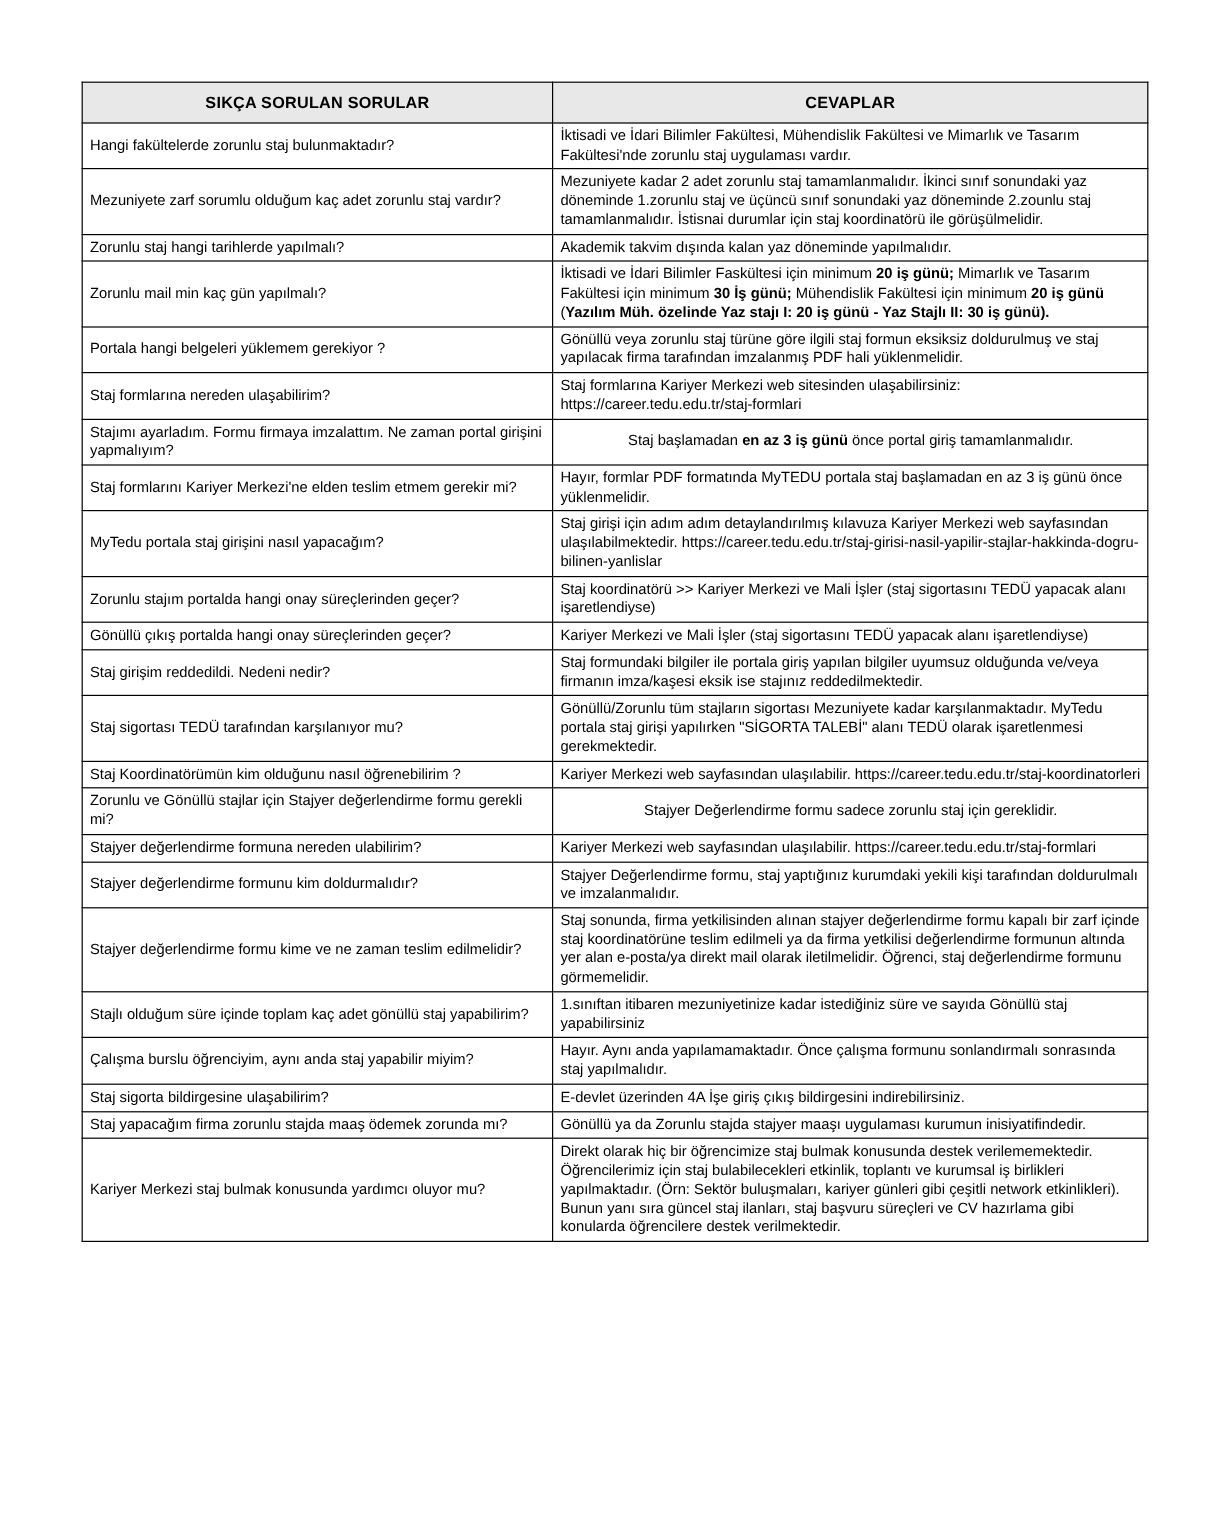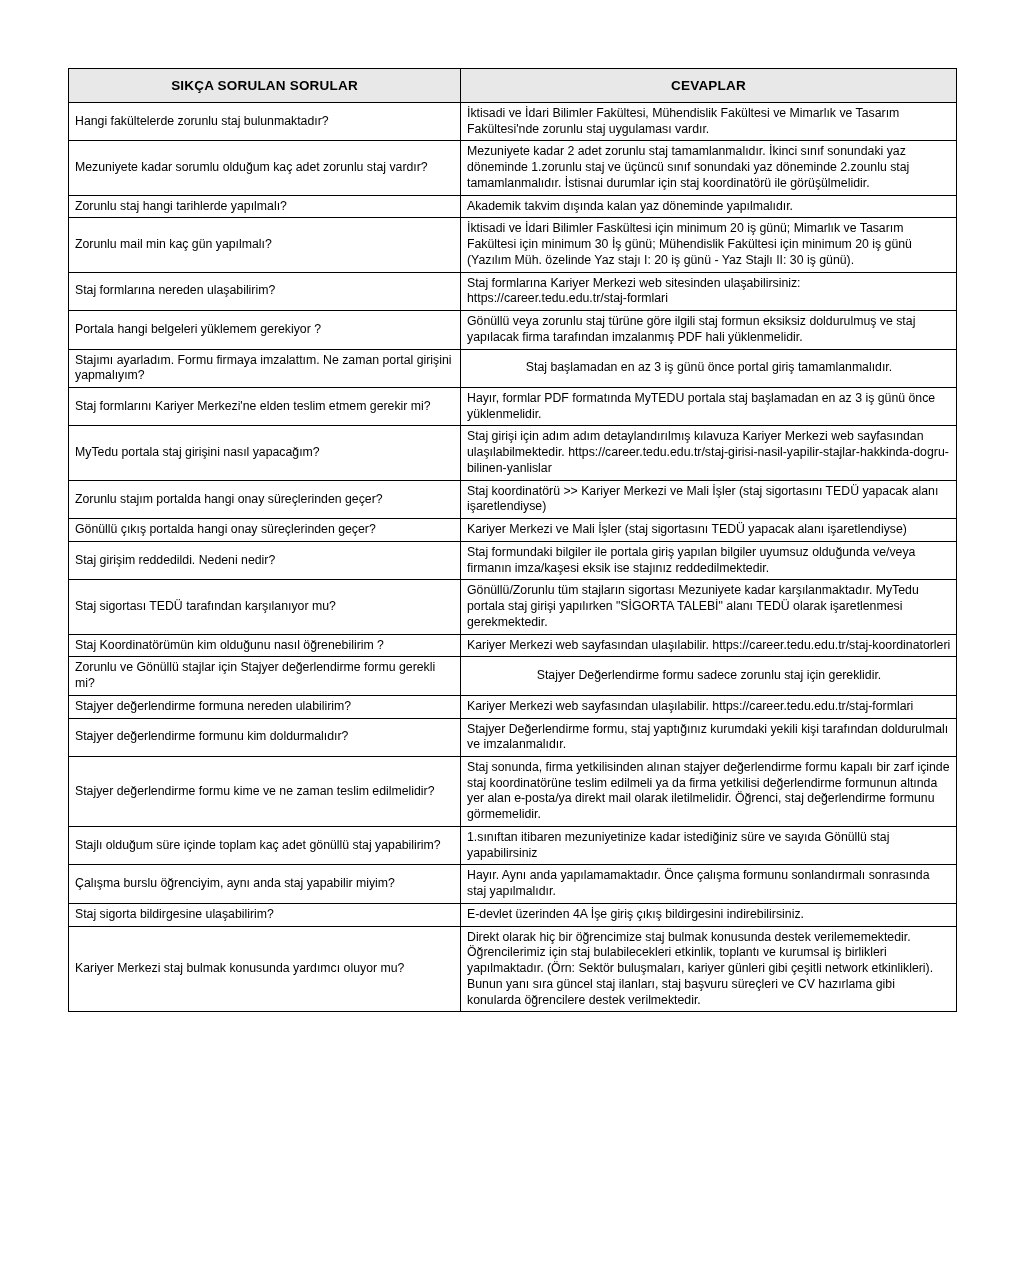--- a/index.html
+++ b/index.html
@@ -41,21 +41,21 @@
     border: 1px solid #000000;
     font-size: 12.3px;
     line-height: 1.28;
     padding: 3px 5px 3px 6px;
     vertical-align: middle;
   }
   td.q { vertical-align: middle; }
   td.a { vertical-align: middle; }
   td.a-top { vertical-align: top; }
   td.a-bot { vertical-align: bottom; text-align: center; }
-  .b { font-weight: normal; margin-top: 12px; }
+  .b { font-weight: bold; margin-top: 12px; }
 </style>
 </head>
 <body>
 
 <div class="page">
   <table class="faq">
     <colgroup>
       <col class="q">
       <col class="a">
     </colgroup>
@@ -64,38 +64,38 @@
         <th>SIKÇA SORULAN SORULAR</th>
         <th>CEVAPLAR</th>
       </tr>
     </thead>
     <tbody id="faq-body">
         <tr>
           <td class="q">Hangi fakültelerde zorunlu staj bulunmaktadır?</td>
           <td class="a">İktisadi ve İdari Bilimler Fakültesi, Mühendislik Fakültesi ve Mimarlık ve Tasarım Fakültesi'nde zorunlu staj uygulaması vardır.</td>
         </tr>
         <tr>
-          <td class="q">Mezuniyete kadar sorumlu olduğum kaç adet zorunlu staj vardır?</td>
+          <td class="q">Mezuniyete zarf sorumlu olduğum kaç adet zorunlu staj vardır?</td>
           <td class="a">Mezuniyete kadar 2 adet zorunlu staj tamamlanmalıdır. İkinci sınıf sonundaki yaz döneminde 1.zorunlu staj ve üçüncü sınıf sonundaki yaz döneminde 2.zounlu staj tamamlanmalıdır. İstisnai durumlar için staj koordinatörü ile görüşülmelidir.</td>
         </tr>
         <tr>
           <td class="q">Zorunlu staj hangi tarihlerde yapılmalı?</td>
           <td class="a">Akademik takvim dışında kalan yaz döneminde yapılmalıdır.</td>
         </tr>
         <tr>
           <td class="q">Zorunlu mail min kaç gün yapılmalı?</td>
           <td class="a"><span>İktisadi ve İdari Bilimler Faskültesi için minimum </span><span class="b">20 iş günü;</span><span> Mimarlık ve Tasarım Fakültesi için minimum </span><span class="b">30 İş günü;</span><span> Mühendislik Fakültesi için minimum </span><span class="b">20 iş günü</span><span> (</span><span class="b">Yazılım Müh. özelinde Yaz stajı I: 20 iş günü - Yaz Stajlı II: 30 iş günü).</span></td>
         </tr>
         <tr>
+          <td class="q">Portala hangi belgeleri yüklemem gerekiyor ?</td>
+          <td class="a a-top">Gönüllü veya zorunlu staj türüne göre ilgili staj formun eksiksiz doldurulmuş ve staj yapılacak firma tarafından imzalanmış PDF hali yüklenmelidir.</td>
+        </tr>
+        <tr>
           <td class="q">Staj formlarına nereden ulaşabilirim?</td>
           <td class="a a-top">Staj formlarına Kariyer Merkezi web sitesinden ulaşabilirsiniz: https://career.tedu.edu.tr/staj-formlari</td>
-        </tr>
-        <tr>
-          <td class="q">Portala hangi belgeleri yüklemem gerekiyor ?</td>
-          <td class="a a-top">Gönüllü veya zorunlu staj türüne göre ilgili staj formun eksiksiz doldurulmuş ve staj yapılacak firma tarafından imzalanmış PDF hali yüklenmelidir.</td>
         </tr>
         <tr>
           <td class="q">Stajımı ayarladım. Formu firmaya imzalattım. Ne zaman portal girişini yapmalıyım?</td>
           <td class="a a-bot"><span>Staj başlamadan </span><span class="b">en az 3 iş günü</span><span> önce portal giriş tamamlanmalıdır.</span></td>
         </tr>
         <tr>
           <td class="q">Staj formlarını Kariyer Merkezi'ne elden teslim etmem gerekir mi?</td>
           <td class="a a-top">Hayır, formlar PDF formatında MyTEDU portala staj başlamadan en az 3 iş günü önce yüklenmelidir.</td>
         </tr>
         <tr>
@@ -144,18 +144,22 @@
         </tr>
         <tr>
           <td class="q">Çalışma burslu öğrenciyim, aynı anda staj yapabilir miyim?</td>
           <td class="a a-top">Hayır. Aynı anda yapılamamaktadır. Önce çalışma formunu sonlandırmalı sonrasında staj yapılmalıdır.</td>
         </tr>
         <tr>
           <td class="q">Staj sigorta bildirgesine ulaşabilirim?</td>
           <td class="a">E-devlet üzerinden 4A İşe giriş çıkış bildirgesini indirebilirsiniz.</td>
         </tr>
         <tr>
+          <td class="q">Staj yapacağım firma zorunlu stajda maaş ödemek zorunda mı?</td>
+          <td class="a a-top">Gönüllü ya da Zorunlu stajda stajyer maaşı uygulaması kurumun inisiyatifindedir.</td>
+        </tr>
+        <tr>
           <td class="q">Kariyer Merkezi staj bulmak konusunda yardımcı oluyor mu?</td>
           <td class="a a-top">Direkt olarak hiç bir öğrencimize staj bulmak konusunda destek verilememektedir. Öğrencilerimiz için staj bulabilecekleri etkinlik, toplantı ve kurumsal iş birlikleri yapılmaktadır. (Örn: Sektör buluşmaları, kariyer günleri gibi çeşitli network etkinlikleri). Bunun yanı sıra güncel staj ilanları, staj başvuru süreçleri ve CV hazırlama gibi konularda öğrencilere destek verilmektedir.</td>
         </tr>
       </tbody>
   </table>
 </div>
 
 </body></html>

